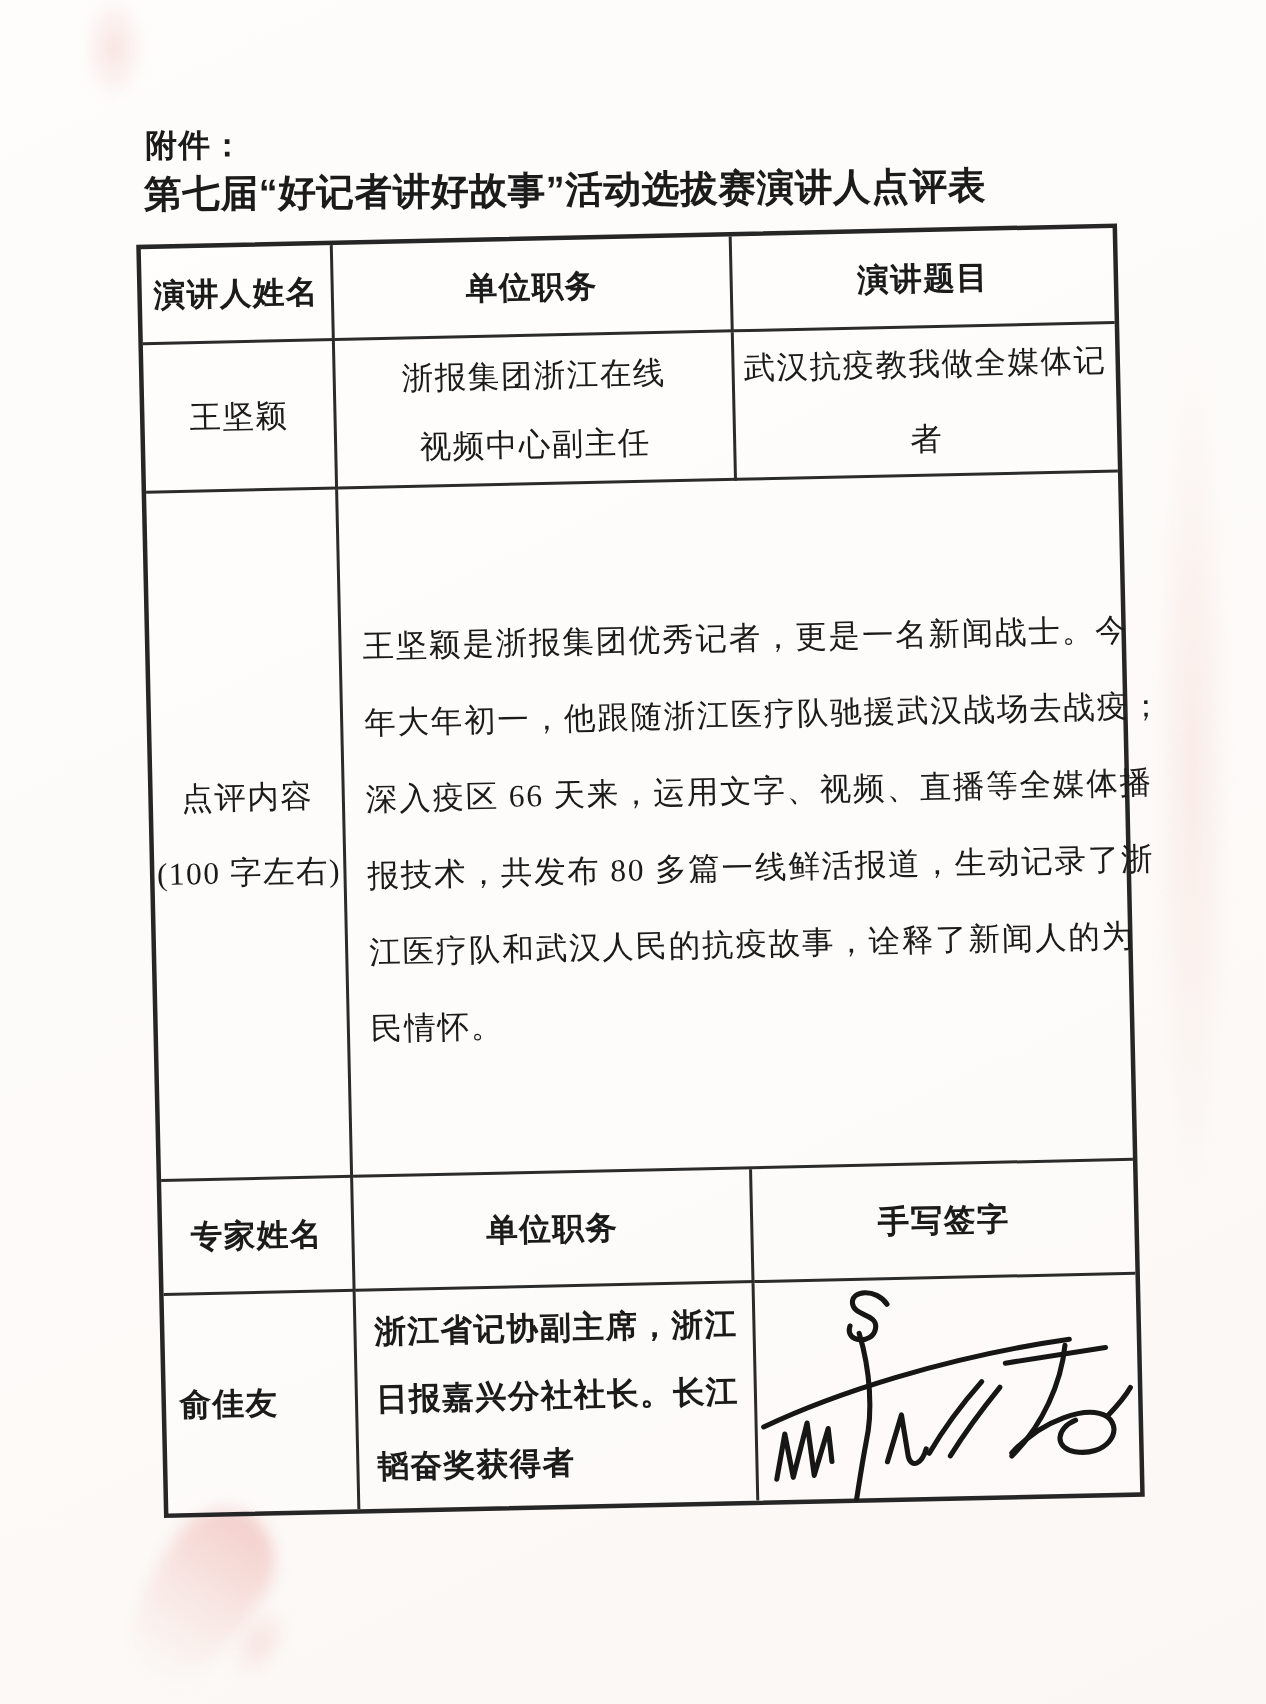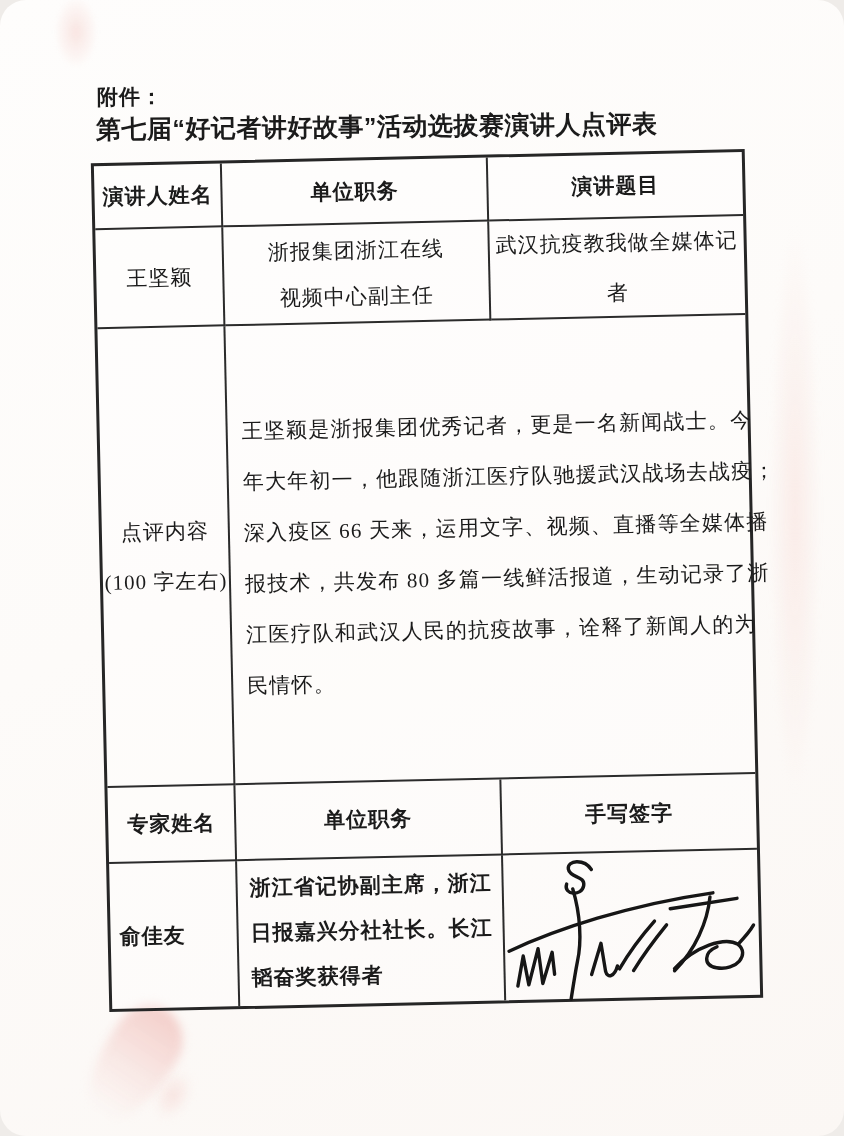--- a/index.html
+++ b/index.html
@@ -7,21 +7,20 @@
     width: 844px; height: 1136px;
     font-family: "Liberation Serif", "DejaVu Serif", serif;
     color: #1b1b1b;
     background: #efece9;
   }
   .page {
     position: relative;
     width: 844px; height: 1136px;
     overflow: hidden;
     background: linear-gradient(155deg, #fefdfc 0%, #fdfbf9 45%, #fbf7f4 100%);
-    border-radius: 26px;
   }
   
   .blemish { position: absolute; pointer-events: none; }
   .blemish-top {
     left: 46px; top: -18px; width: 60px; height: 100px;
     background: radial-gradient(ellipse 50% 50% at 50% 50%, rgba(246,213,208,0.6), rgba(246,213,208,0) 72%);
     filter: blur(2px);
   }
   .blemish-right {
     left: 758px; top: 130px; width: 74px; height: 760px;

